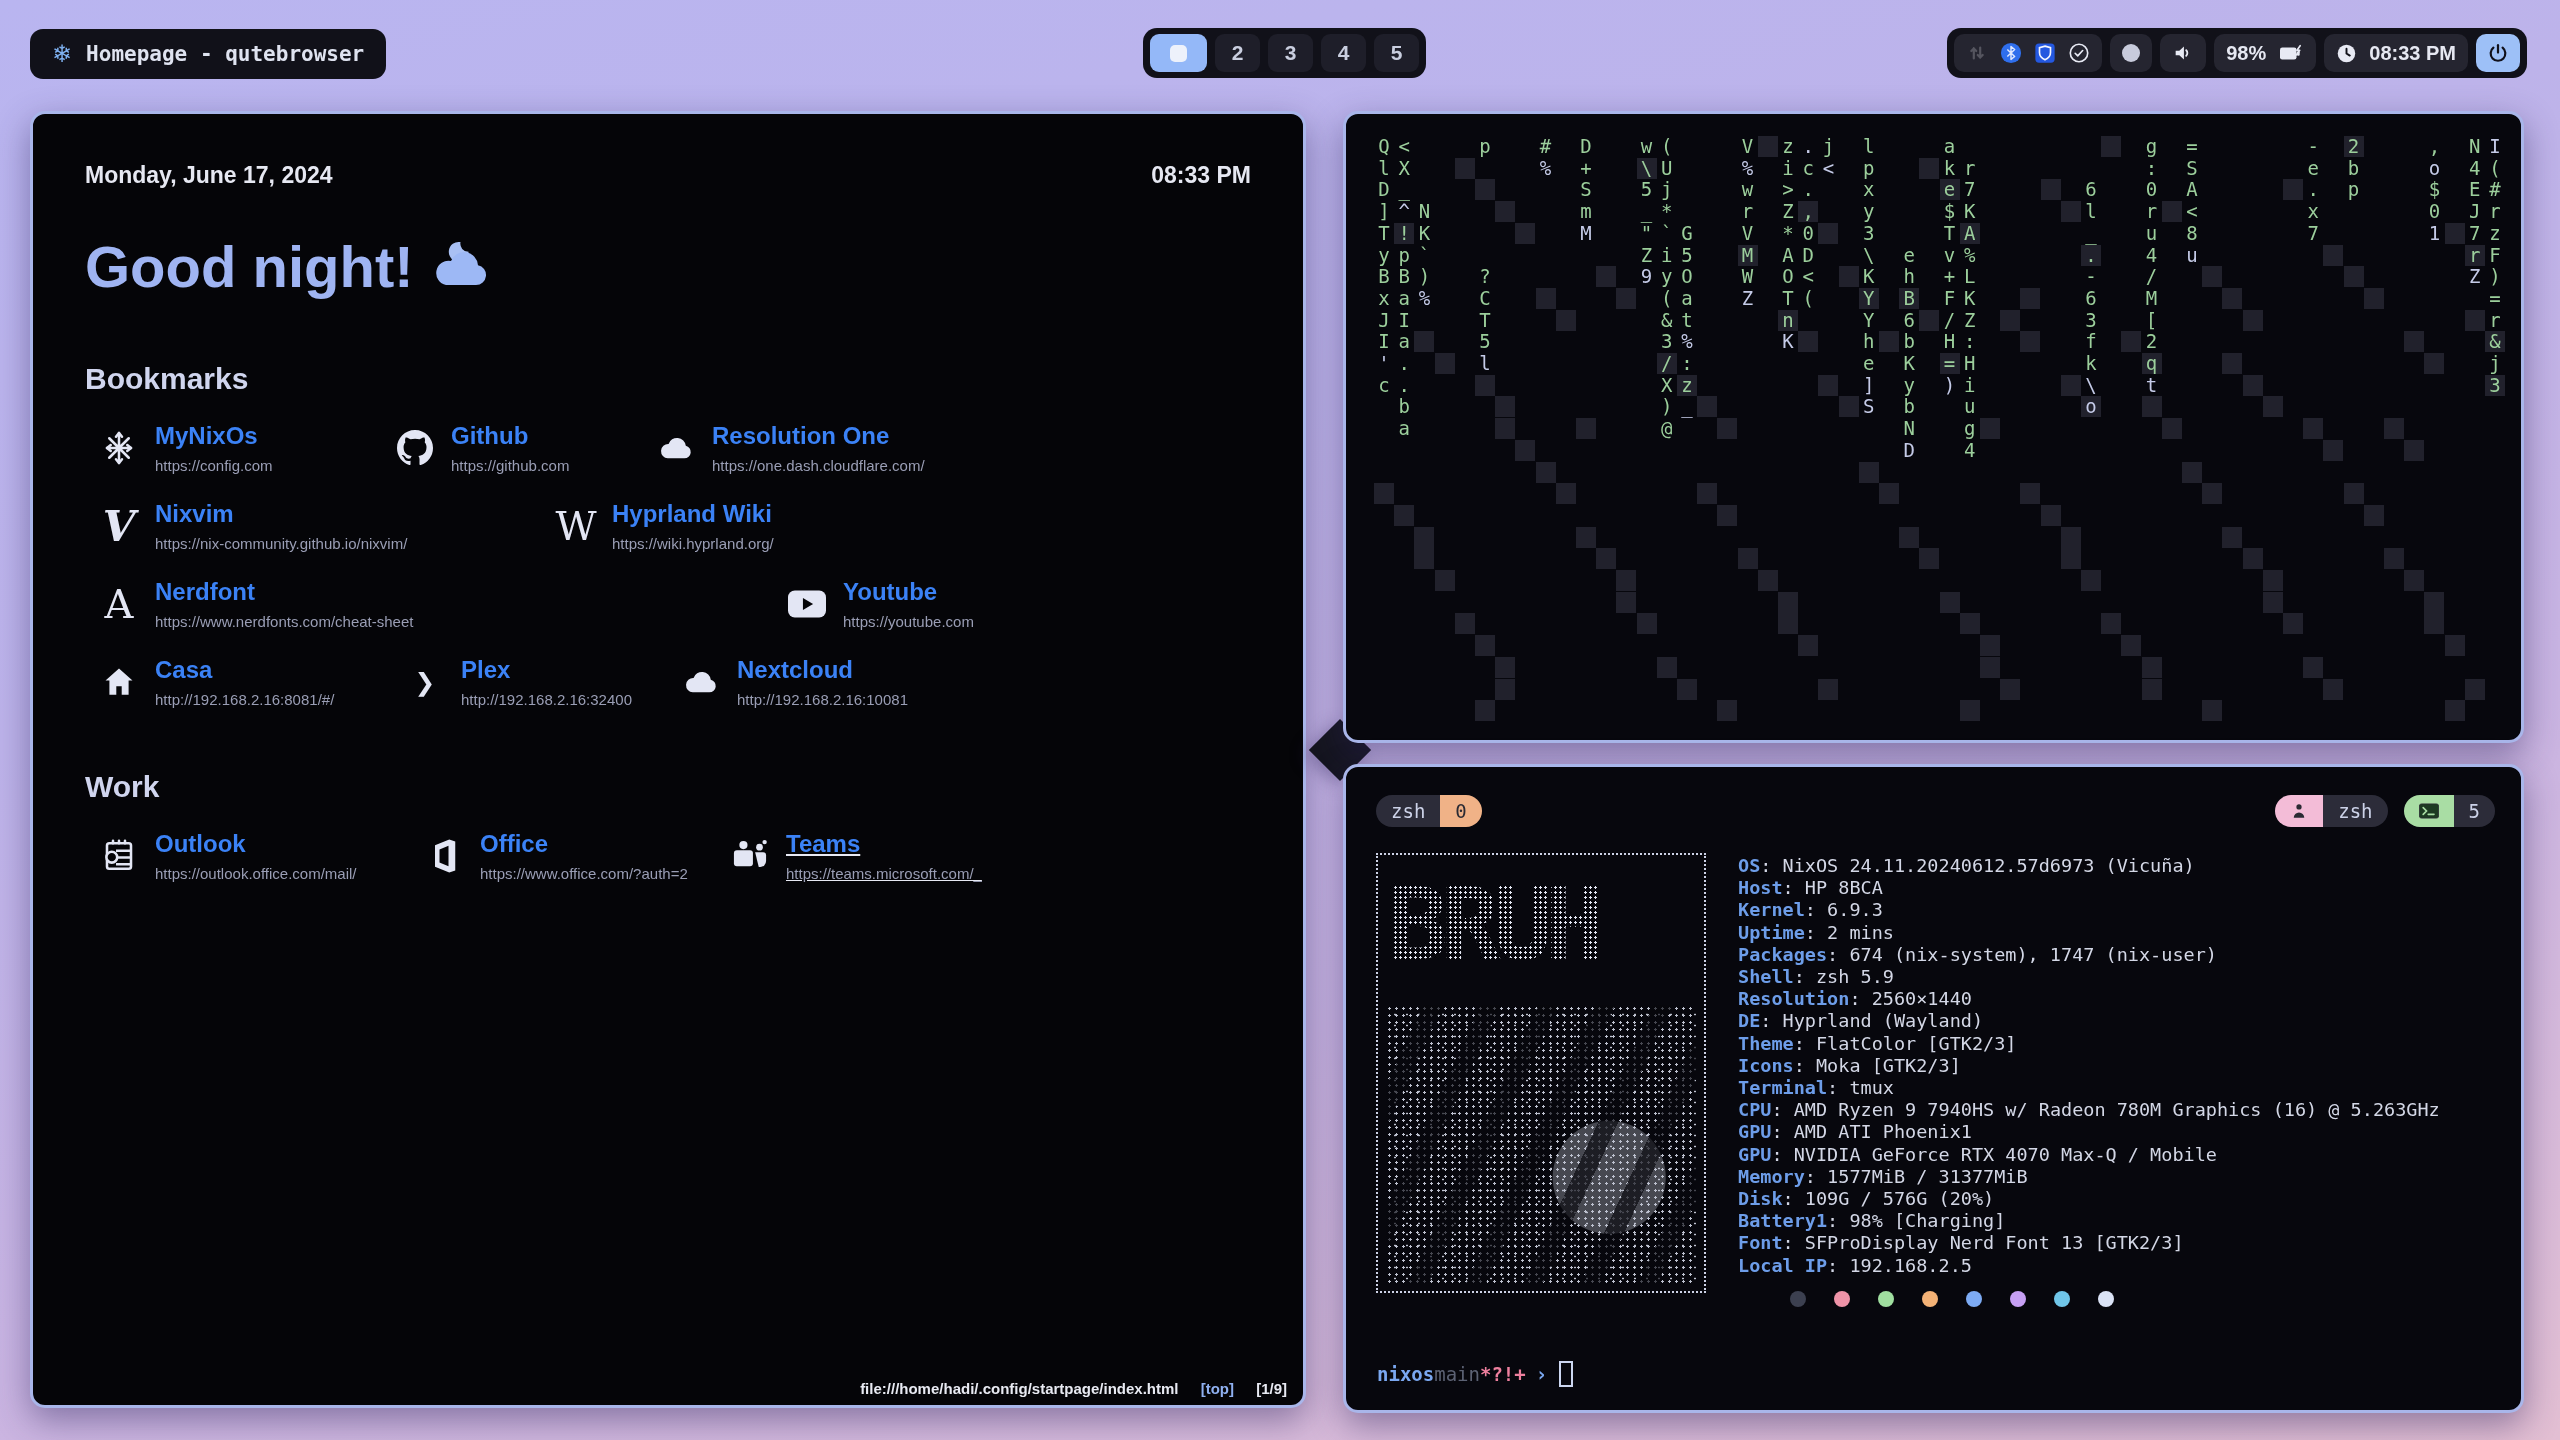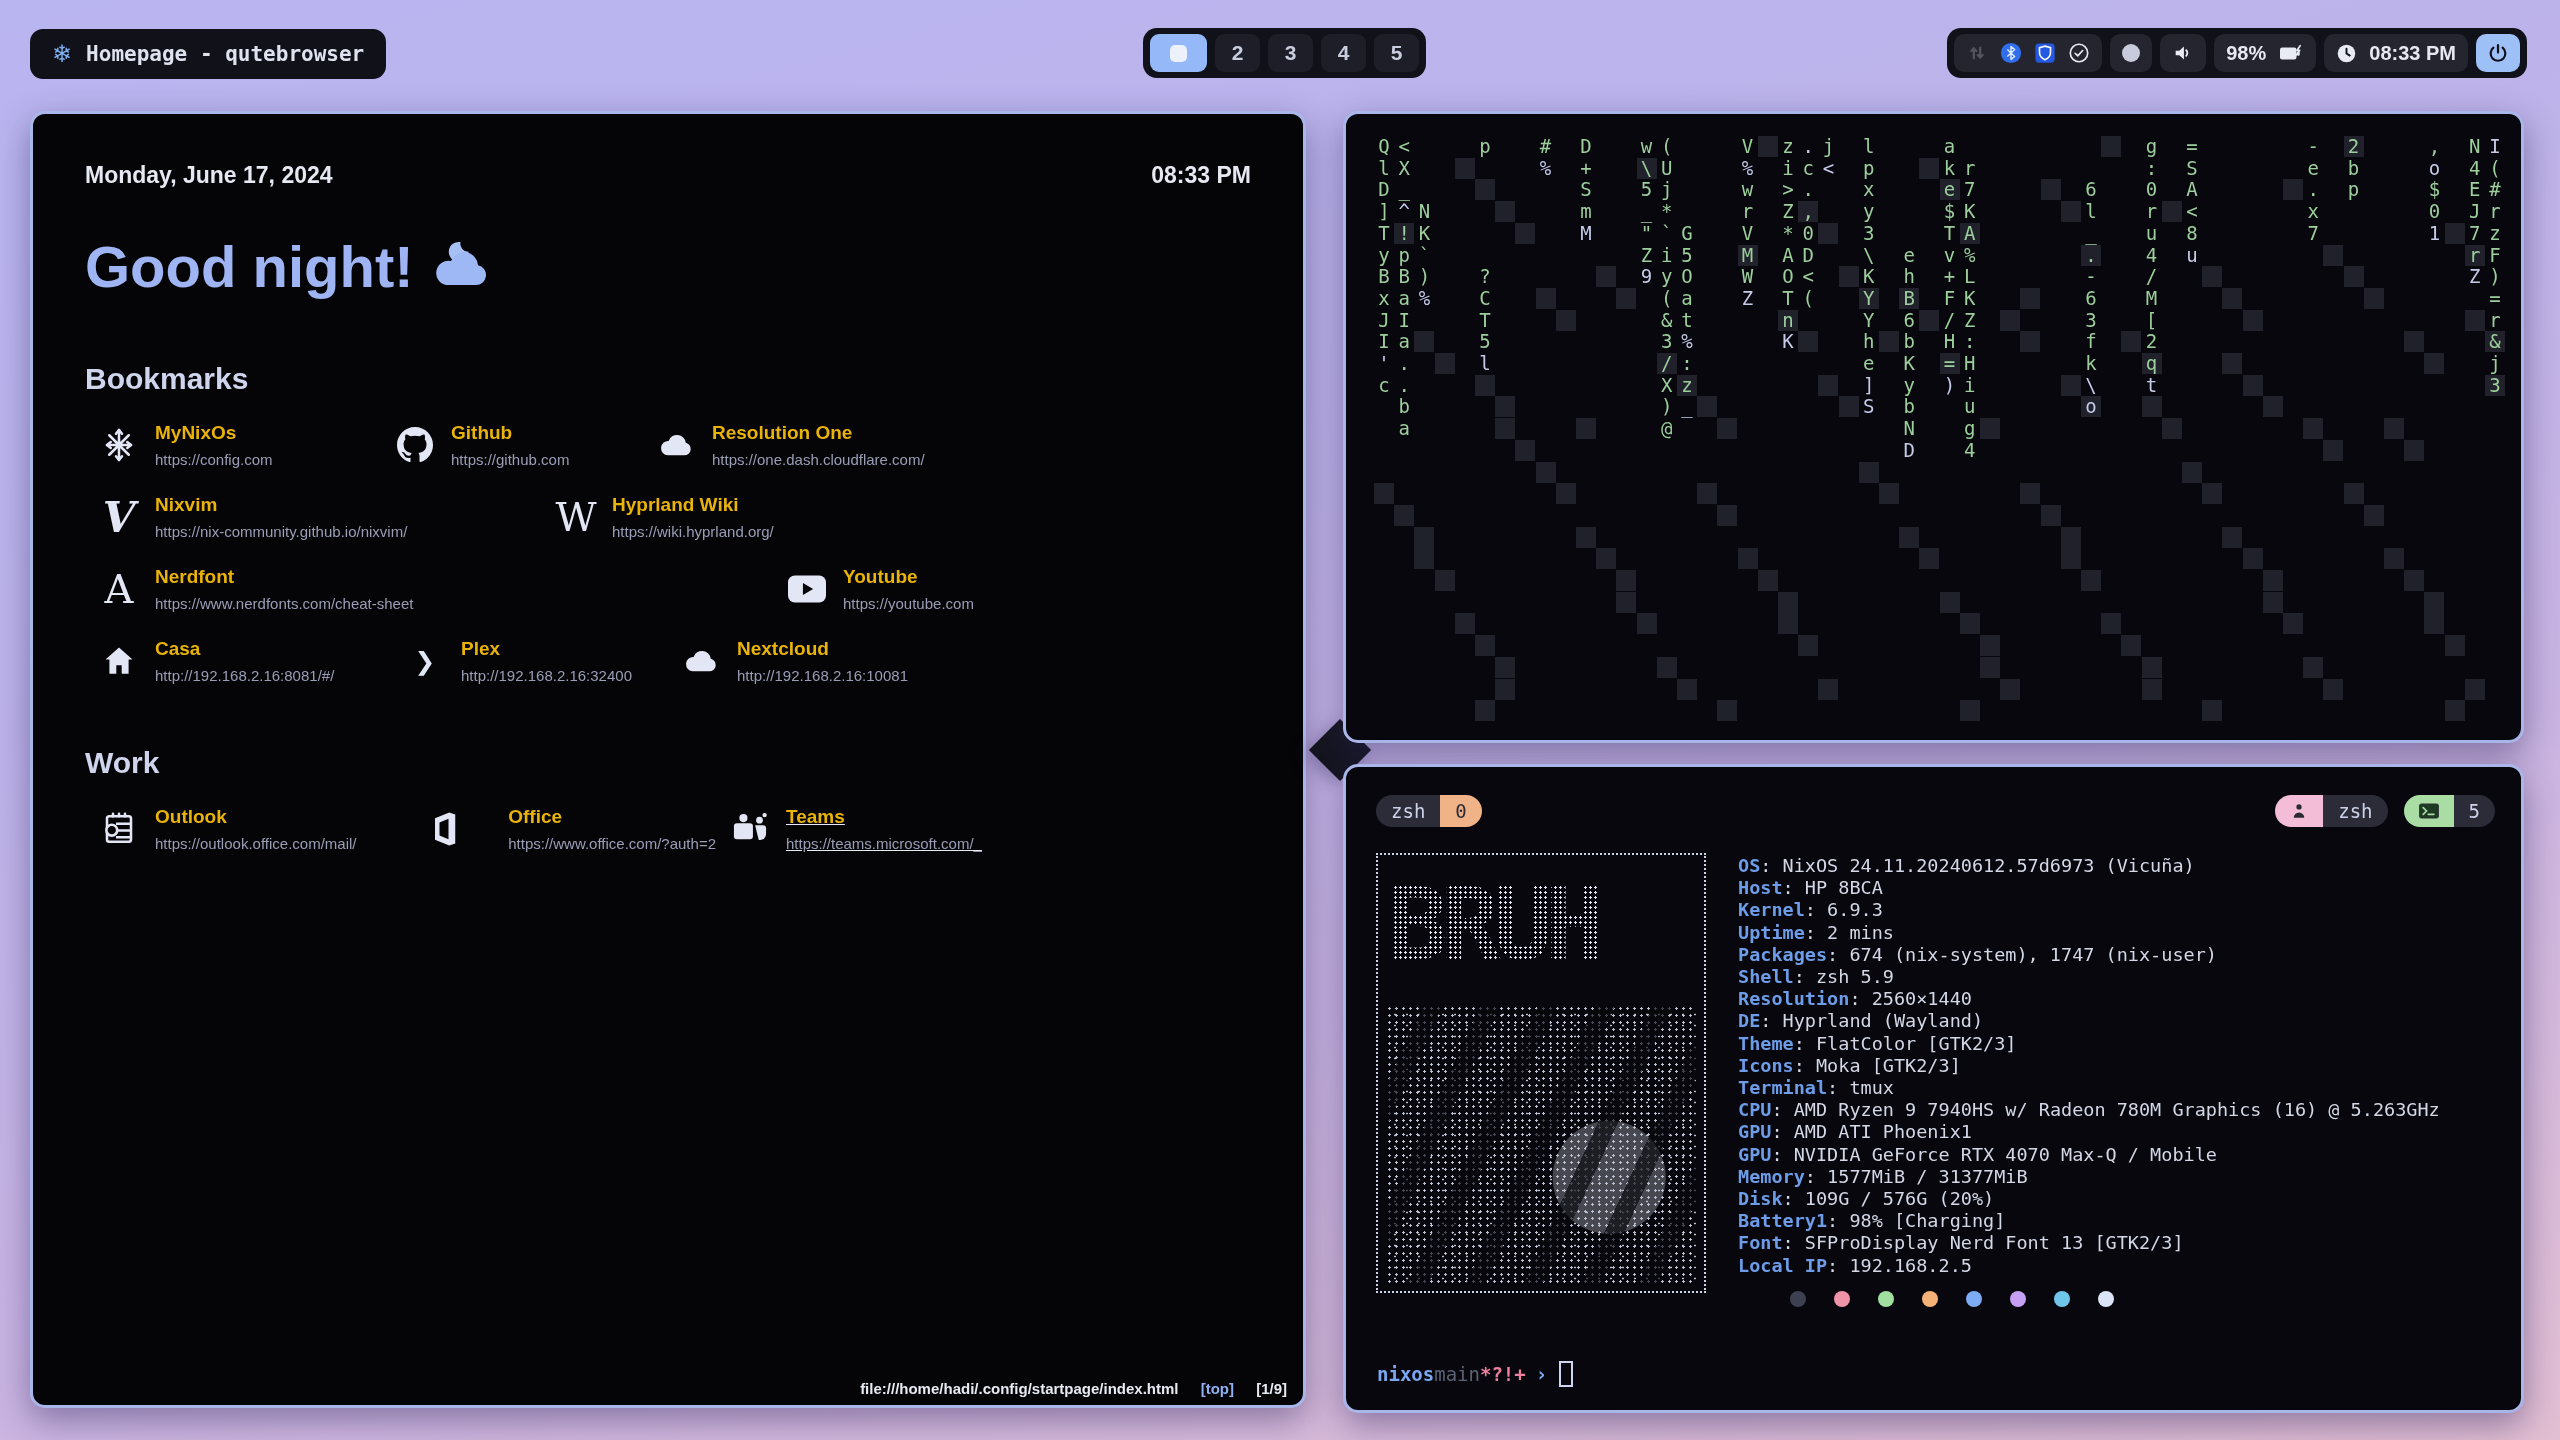--- a/index.html
+++ b/index.html
@@ -56,21 +56,21 @@
   .greeting { margin-top:44px; font-size:58px; font-weight:bold; color:#9fb4f2; display:flex; align-items:center; gap:16px; }
   .greeting svg { margin-top:6px; }
   .section-title { margin-top:62px; font-size:30px; font-weight:bold; color:#d0d5ee; }
   .bm-row { display:flex; margin-top:26px; }
   .bm-item { display:flex; align-items:center; padding-left:14px; }
   .bm-icon { width:40px; height:40px; margin-right:16px; display:flex; align-items:center; justify-content:center; color:#e3e6f4; flex:0 0 40px; }
   .bm-icon svg { display:block; }
   .glyph-v { font:italic bold 42px "DejaVu Serif", serif; }
   .glyph-w, .glyph-a { font:normal 40px "DejaVu Serif", serif; }
   .glyph-chev { font:bold 34px "DejaVu Sans Mono", monospace; }
-  .bm-name { font-size:19px; color:#eab308; font-weight:bold; }
+  .bm-name { font-size:24px; color:#3b82f6; font-weight:bold; }
   .bm-url { font-size:15px; color:#9a9eb5; margin-top:7px; }
   .sp-status { position:absolute; right:16px; bottom:8px; font-size:15px; font-weight:bold; color:#e8eaf2; }
   .sp-status .scroll { color:#8fb0f0; margin-left:18px; }
   .sp-status .tabidx { margin-left:18px; }
 
   
   #cmx .grid { position:absolute; left:0; top:0; width:100%; height:100%; }
   .mx-stream { position:absolute; font-family:"DejaVu Sans Mono",monospace; font-size:19px;
     line-height:21.7px; white-space:pre; text-align:center; width:20px; }
   .mx-block { position:absolute; width:20px; height:21px; }
@@ -341,21 +341,21 @@
                 <path d="M8 3.5V1.8M12 3.5V1.8M16 3.5V1.8" stroke-linecap="round"></path>
                 <path d="M10 8.5h10M10 13h10M10 17.5h10"></path>
                 <circle cx="7.2" cy="12.8" r="3.6" fill="#050508" stroke="currentColor" stroke-width="1.7"></circle>
               </svg>
             </div>
             <div>
               <div class="bm-name">Outlook</div>
               <div class="bm-url">https://outlook.office.com/mail/</div>
             </div>
           </div>
-          <div class="bm-item" style="width: 306px; justify-content: space-between;">
+          <div class="bm-item" style="width: 306px;">
             <div class="bm-icon">
               <svg width="32" height="36" viewBox="0 0 20 24" fill="currentColor">
                 <path d="M13.5 1L4 4.8v14.4L13.5 23l4-1.4V2.4zM13 5.2v13.6L7 16.4V7.6z"></path>
               </svg>
             </div>
             <div>
               <div class="bm-name">Office</div>
               <div class="bm-url">https://www.office.com/?auth=2</div>
             </div>
           </div>

